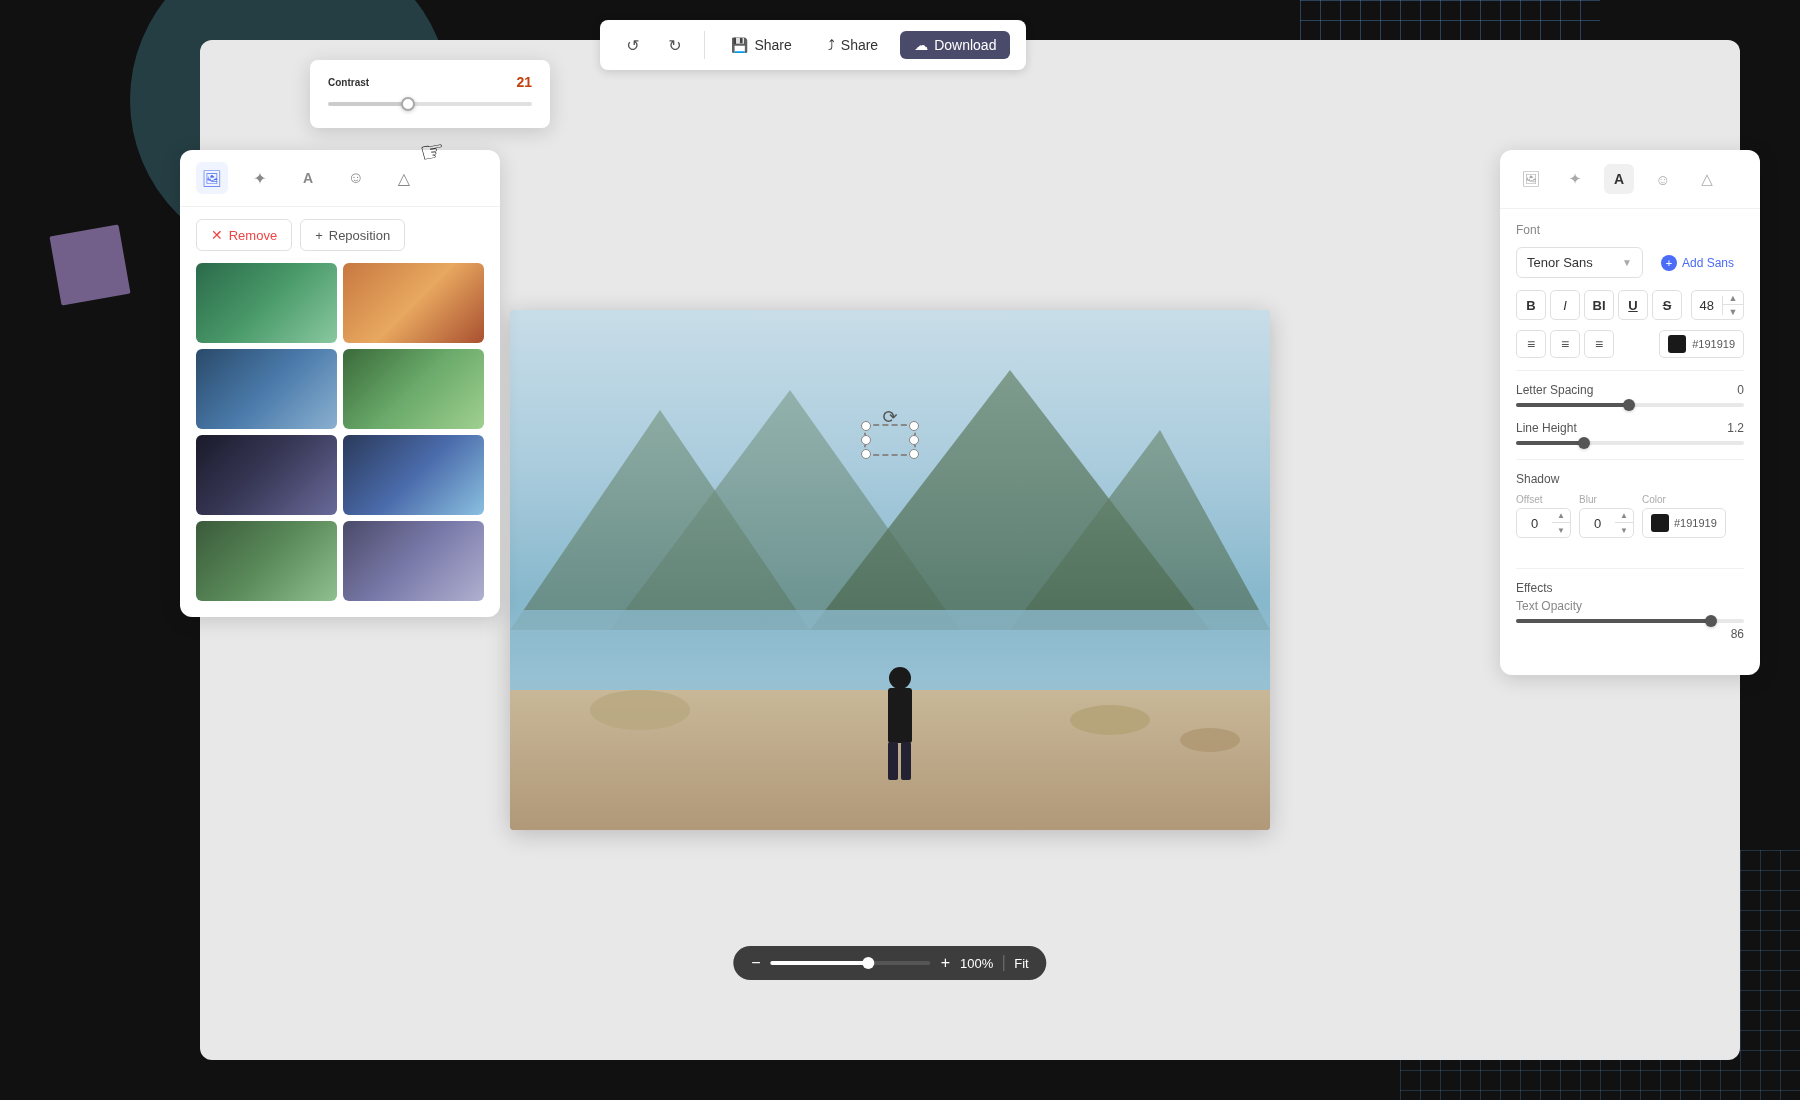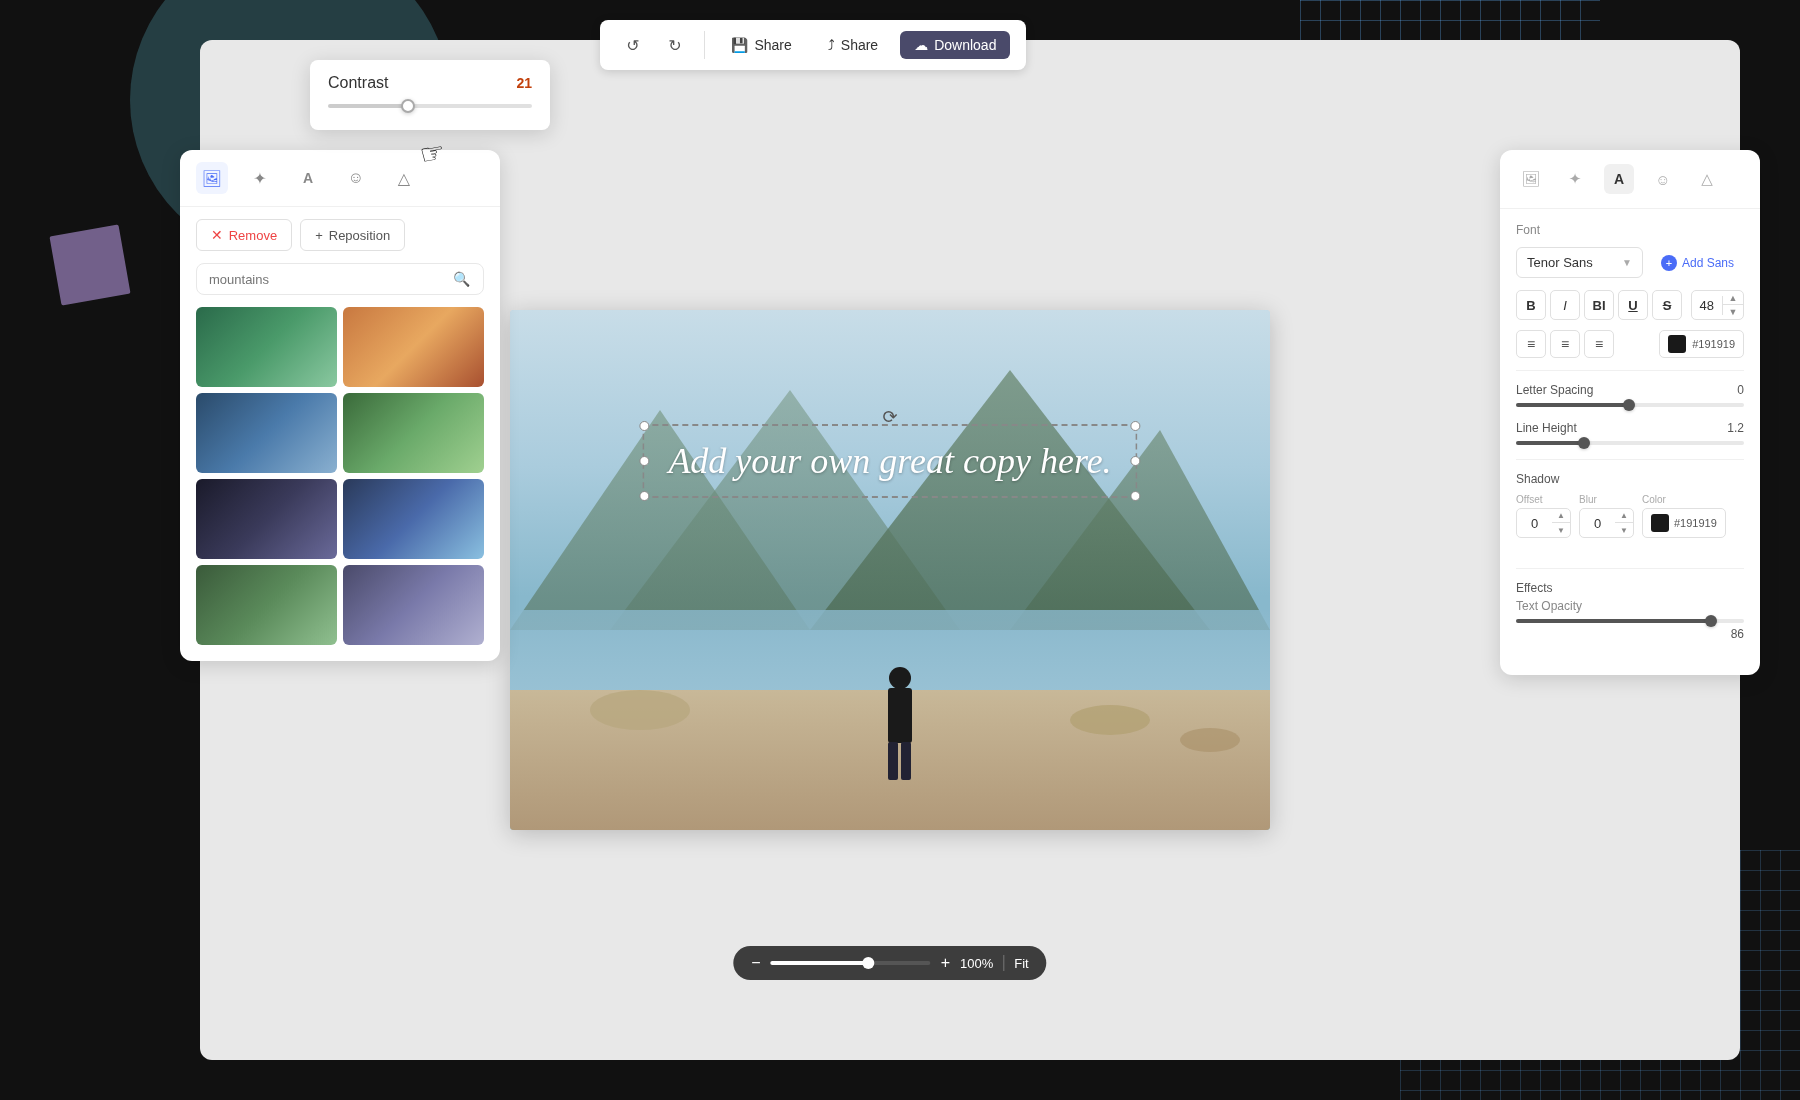--- a/index.html
+++ b/index.html
@@ -129,21 +129,21 @@
       box-shadow: 0 4px 20px rgba(0,0,0,0.15);
       z-index: 200;
       width: 240px;
     }
     .contrast-header {
       display: flex;
       justify-content: space-between;
       align-items: center;
       margin-bottom: 12px;
     }
-    .contrast-label { font-size: 16px; color: #333; font-weight: 400; }
+    .contrast-label { font-size: 10px; color: #333; font-weight: 700; }
     .contrast-value { font-size: 14px; color: #c2410c; font-weight: 600; }
     .contrast-slider {
       width: 100%;
       height: 4px;
       background: linear-gradient(to right, #ccc 0%, #ccc 38%, #e0e0e0 38%);
       border-radius: 2px;
       position: relative;
       margin-bottom: 8px;
     }
     .contrast-slider-thumb {
@@ -694,21 +694,20 @@
         </svg>
 
         <div class="canvas-text-box">
           <div class="canvas-text-handle">⟳</div>
           <div class="handle handle-tl"></div>
           <div class="handle handle-tr"></div>
           <div class="handle handle-bl"></div>
           <div class="handle handle-br"></div>
           <div class="handle handle-ml"></div>
           <div class="handle handle-mr"></div>
-          <span class="canvas-text">Add your own great copy here.</span>
         </div>
       </div>
     </div>
 
     <div class="zoom-bar">
       <button style="background:transparent;border:none;color:#fff;font-size:16px;cursor:pointer;">−</button>
       <div class="zoom-slider-track">
         <div class="zoom-slider-fill"></div>
         <div class="zoom-slider-thumb"></div>
       </div>
@@ -732,24 +731,20 @@
       <button class="btn-remove">
         <span style="color:#e44;font-size:14px;">✕</span>
         <span>Remove</span>
       </button>
       <button class="btn-reposition">
         <span style="font-size:13px;">+</span>
         <span>Reposition</span>
       </button>
     </div>
 
-    <div class="search-bar">
-      <input type="text" style="border: none; outline: none; font-size: 13px; color: rgb(85, 85, 85); flex: 1 1 0%; background: transparent;" placeholder="mountains">
-      <span class="search-icon">🔍</span>
-    </div>
 
     <div class="image-grid">
       <div class="image-thumb thumb-1"></div>
       <div class="image-thumb thumb-2"></div>
       <div class="image-thumb thumb-3"></div>
       <div class="image-thumb thumb-4"></div>
       <div class="image-thumb thumb-5"></div>
       <div class="image-thumb thumb-6"></div>
       <div class="image-thumb thumb-7"></div>
       <div class="image-thumb thumb-8"></div>

